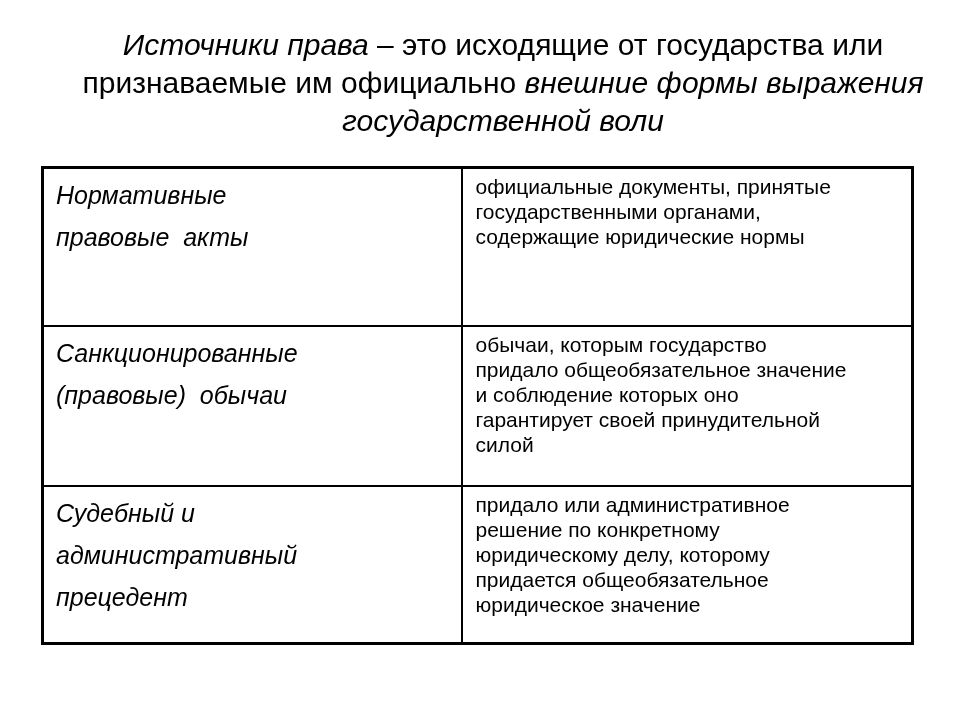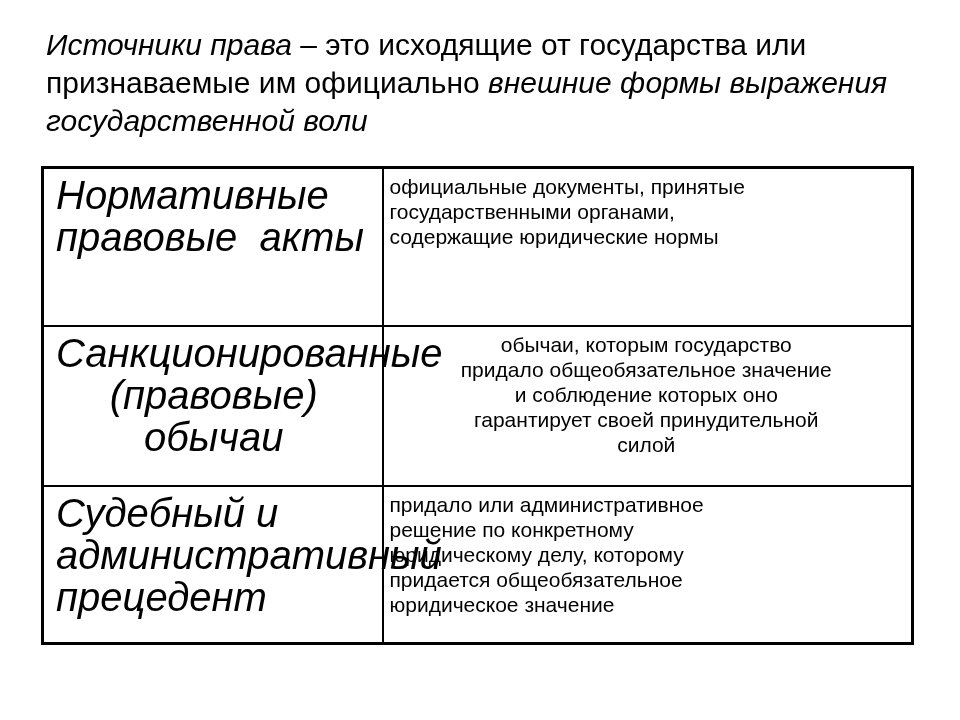--- a/index.html
+++ b/index.html
@@ -14,20 +14,21 @@
   .slide {
     position: absolute;
     inset: 0;
     background: #ffffff;
   }
   .title {
     position: absolute;
     top: 26px;
     left: 0;
     right: 0;
+    text-align: center;
     padding-left: 46px;
   }
   .title-inner {
     display: inline-block;
     max-width: 860px;
     font-size: 30px;
     line-height: 38px;
     letter-spacing: 0px;
   }
   .it { font-style: italic; }
@@ -40,33 +41,33 @@
     border-collapse: collapse;
     table-layout: fixed;
     border: 3px solid #000000;
   }
   table.law-table td {
     border: 2px solid #000000;
     vertical-align: top;
     white-space: pre-wrap;
   }
   td.term-cell {
-    width: 340px;
+    width: 419px;
     font-style: italic;
-    font-size: 40px;
+    font-size: 25px;
     line-height: 42px;
     padding: 5px 10px 0 12px;
   }
   td.def-cell {
     font-size: 21px;
     line-height: 25px;
-    padding: 5px 8px 4px 6px;
+    padding: 5px 8px 4px 13px;
   }
   tr.row-1 { height: 158px; }
-  tr.row-2 { height: 160px; text-align: center; }
+  tr.row-2 { height: 160px; }
   tr.row-3 { height: 158px; margin-top: 32px; }
 </style>
 </head>
 <body>
 
 <div class="slide">
 
   <div class="title">
     <div class="title-inner"><span class="it">Источники права</span><span> – это исходящие от государства или признаваемые им официально </span><span class="it">внешние формы выражения государственной воли</span></div>
   </div>

